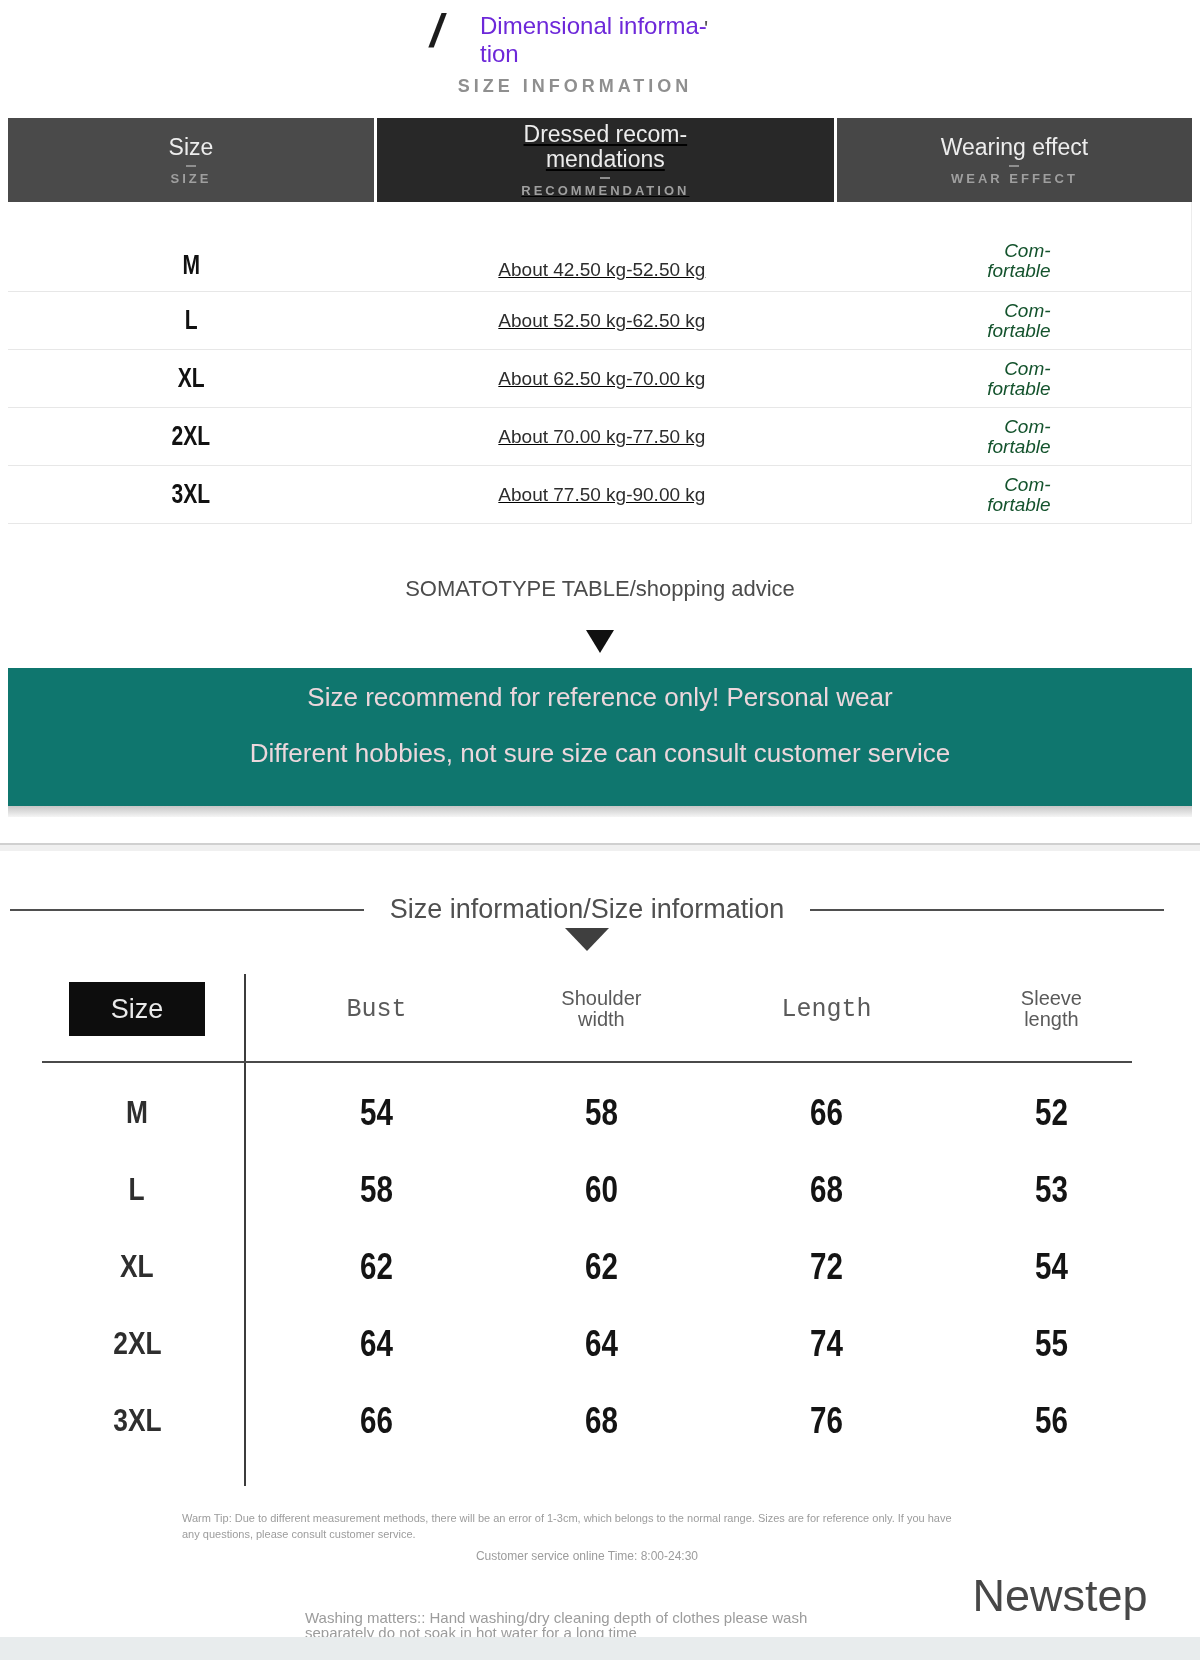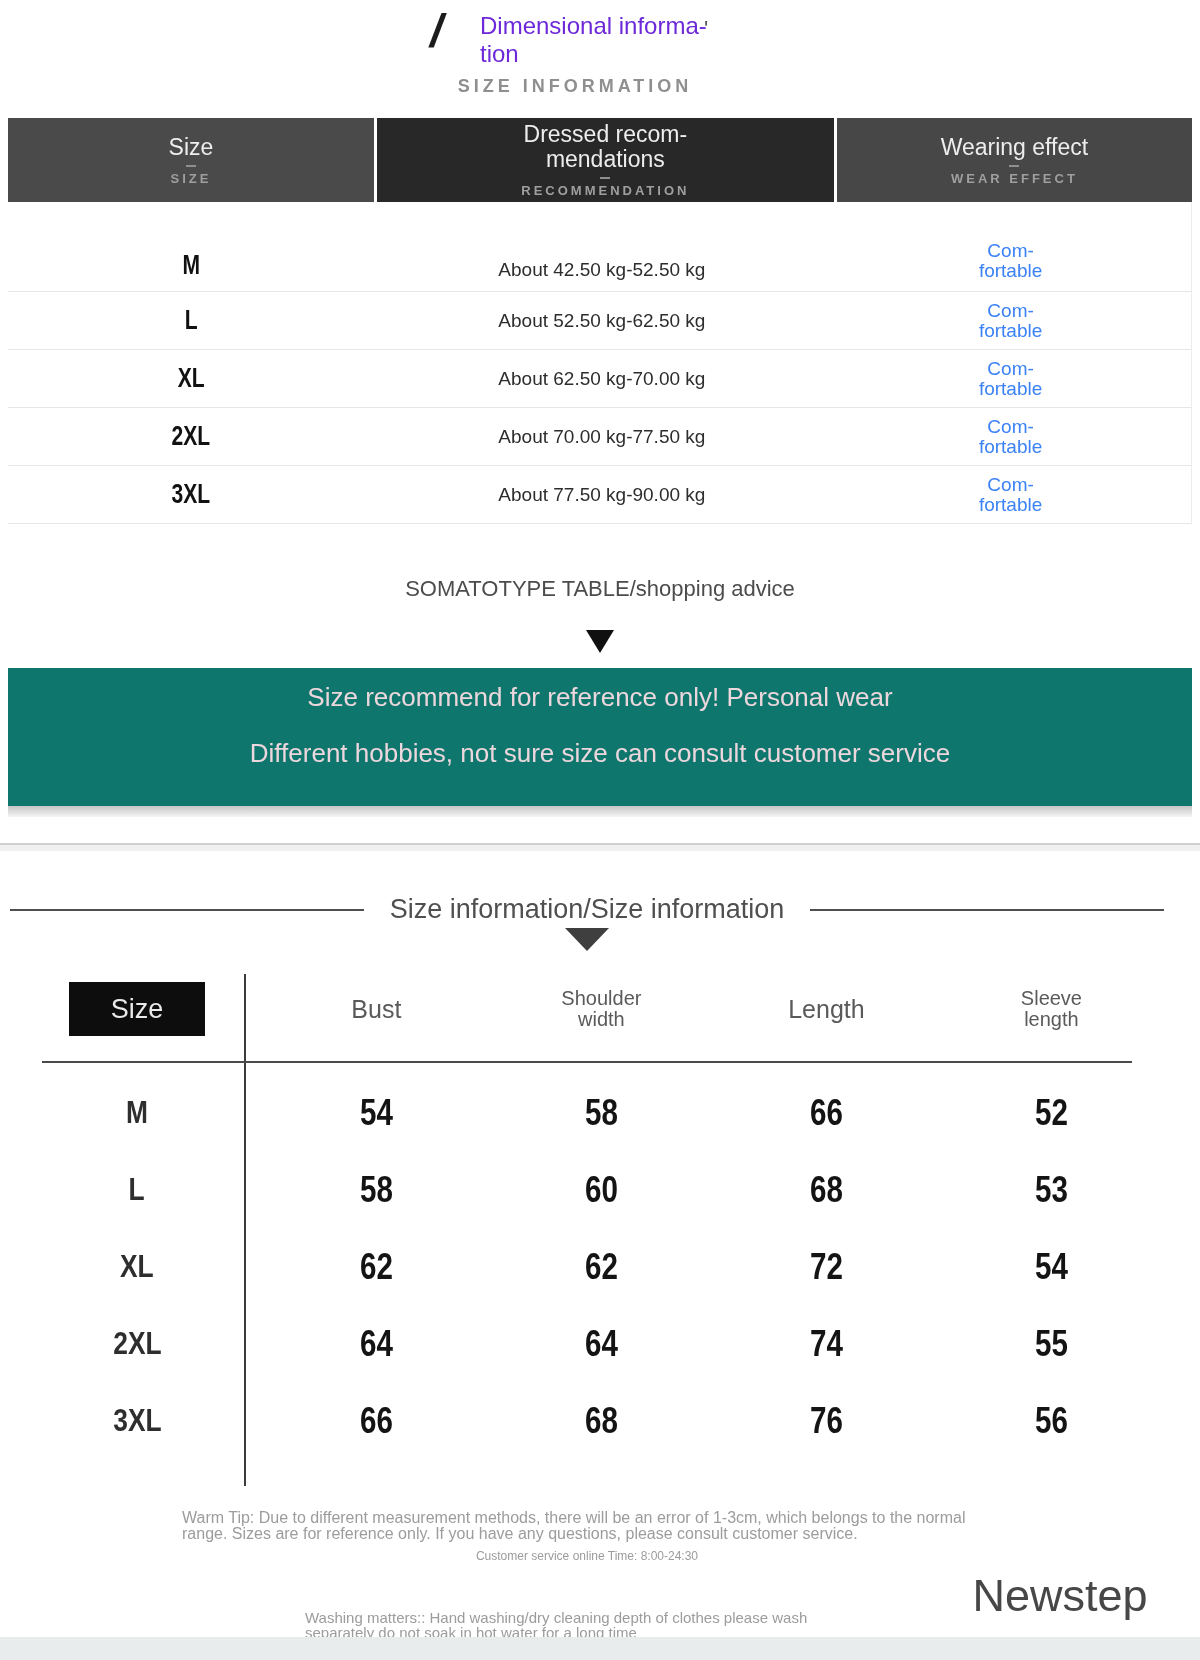--- a/index.html
+++ b/index.html
@@ -13,40 +13,40 @@
   .s1-title{position:absolute;left:480px;top:12px;width:240px;font-size:24px;
             line-height:28px;color:#6d28d9;}
   .s1-tick{position:absolute;left:704px;top:16px;font-size:22px;color:#555;}
   .s1-subtitle{position:absolute;left:0;top:76px;width:1150px;text-align:center;
                font-size:18px;letter-spacing:4px;font-weight:bold;color:#8f8f8f;}
 
   .t1{position:absolute;left:8px;top:118px;width:1184px;}
   .t1-head{display:flex;gap:3px;height:84px;}
   .t1-hcell{display:flex;flex-direction:column;align-items:center;justify-content:center;}
   .t1-c1{flex:0 0 30.9%;}
-  .t1-c2{flex:0 0 38.6%;}
+  .t1-c2{flex:0 0 38.6%;text-decoration:underline;}
   .t1-c3{flex:1;}
   .hc-bg1{background:#4a4a4a;}
   .hc-bg2{background:#282828;}
   .hc-bg3{background:#474747;}
   .t1-hmain{font-size:23px;line-height:25px;color:#ededed;text-align:center;}
   .t1-hmain.wrap{width:175px;}
   .t1-hdash{width:10px;height:2px;background:#8f8f8f;margin:5px auto 4px;}
   .t1-hsub{font-size:13px;letter-spacing:3px;font-weight:bold;color:#9f9f9f;text-align:center;}
 
   .t1-body{border-right:1px solid #ececec;}
   .t1-row{display:flex;border-bottom:1px solid #e7e7e7;align-items:center;}
   .t1-row.first{height:90px;align-items:flex-end;padding-bottom:10px;}
   .t1-row.rest{height:58px;}
   .t1-cell{text-align:center;}
   .t1-size{display:inline-block;font-size:27px;font-weight:bold;color:#111;
            transform:scaleX(0.78);}
   .t1-rec{font-size:19px;color:#2d2d2d;}
-  .t1-eff{display:inline-block;width:80px;text-align:center;font-size:19px;
-          line-height:20px;color:#3b82f6;margin:0 auto;}
+  .t1-eff{display:inline-block;width:80px;text-align:right;font-size:19px;
+          line-height:20px;color:#14532d;margin:0 auto;font-style:italic;}
 
   .s1-soma{position:absolute;left:8px;top:576px;width:1184px;text-align:center;
            font-size:22px;color:#4c4c4c;}
   .tri1{position:absolute;left:0;top:630px;width:1200px;}
   .tri1 i{display:block;margin:0 auto;width:0;height:0;
           border-left:14px solid transparent;border-right:14px solid transparent;
           border-top:23px solid #101010;}
 
   .banner{position:absolute;left:8px;top:668px;width:1184px;height:138px;background:#d2203e;}
   .banner-line{font-size:26px;color:#ecd7dc;text-align:center;line-height:36px;}
@@ -65,35 +65,35 @@
   .tri2{position:absolute;left:0;right:0;top:76px;}
   .tri2 i{display:block;margin:0 auto;width:0;height:0;
           border-left:22px solid transparent;border-right:22px solid transparent;
           border-top:23px solid #3f3f3f;}
 
   .t2-grid{display:grid;grid-template-columns:22% 19.5% 19.5% 19.5% 19.5%;align-items:center;}
   .t2-head{position:absolute;left:0;right:0;top:126px;height:62px;}
   .t2-sizebox{justify-self:center;background:#0d0d0d;color:#e9e9e9;font-size:27px;
               width:136px;height:54px;line-height:54px;text-align:center;}
   .t2-hcol{text-align:center;color:#5a5a5a;}
-  .t2-hcol.big{font-size:25px;}
+  .t2-hcol.big{font-size:25px;font-family:Liberation Mono, monospace;}
   .t2-hcol.small{font-size:20px;line-height:21px;}
   .t2-hcol.small span{display:inline-block;width:90px;}
   .t2-vline{position:absolute;left:234px;top:122px;width:2px;height:512px;background:#3c3c3c;}
   .t2-hline{position:absolute;left:32px;right:32px;top:209px;height:2px;background:#4a4a4a;}
   .t2-rows{position:absolute;left:0;right:0;top:222px;}
   .t2-row{height:77px;}
   .t2-rsize{text-align:center;}
   .t2-rsize span{display:inline-block;font-size:31px;font-weight:bold;color:#2e2e2e;
                  transform:scaleX(0.85);}
   .t2-val{text-align:center;}
   .t2-val span{display:inline-block;font-size:37px;font-weight:bold;color:#141414;
                transform:scaleX(0.8);}
 
-  .warm-tip{position:absolute;left:172px;top:658px;width:785px;font-size:16px;
+  .warm-tip{position:absolute;left:172px;top:658px;width:785px;font-size:11px;
             color:#9c9c9c;line-height:16px;}
   .service-time{position:absolute;left:0;right:0;top:697px;text-align:center;
                 font-size:12px;color:#9c9c9c;}
   .washing{position:absolute;left:295px;top:716px;width:535px;font-size:15px;
            color:#9c9c9c;line-height:15px;margin-top:42px;}
   .brand{position:absolute;left:920px;top:718px;width:260px;text-align:center;
          font-size:45px;color:#474747;}
 
   .bottom-strip{position:absolute;left:0;top:1637px;width:1200px;height:23px;background:#e8eced;}
 </style>

